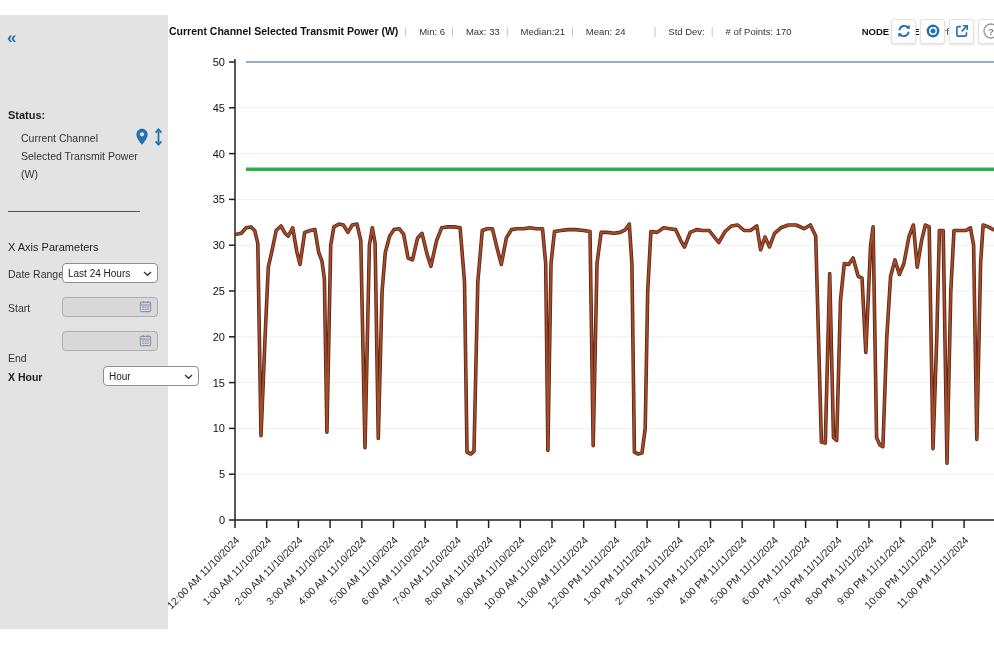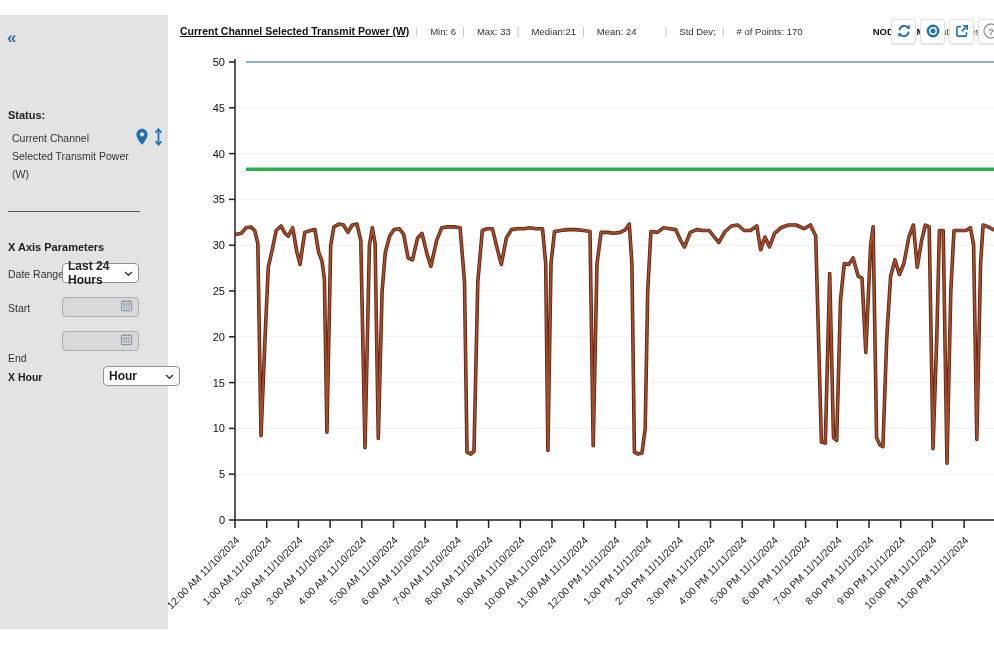--- a/index.html
+++ b/index.html
@@ -2,35 +2,35 @@
 <html><head>
 <meta charset="utf-8">
 <style>
   html,body{margin:0;padding:0;background:#fff;}
   #stage{position:relative;width:994px;height:650px;overflow:hidden;background:#fff;
          font-family:"Liberation Sans",sans-serif;color:#222;}
   
   #sidebar{position:absolute;left:0;top:15px;width:168px;height:614px;background:#e3e3e3;}
   .collapse{position:absolute;left:7px;top:14px;font-size:17px;font-weight:bold;color:#2a6fa8;cursor:pointer;line-height:1;}
   .status-label{position:absolute;left:8px;top:94px;font-size:11px;font-weight:bold;color:#1d1d1d;text-align:center;}
-  .status-value{position:absolute;left:12px;top:114px;width:122px;font-size:10.5px;color:#333;line-height:18px;}
+  .status-value{position:absolute;left:21px;top:114px;width:122px;font-size:10.5px;color:#333;line-height:18px;}
   .pin-wrap{position:absolute;left:135px;top:113px;}
   .updown-wrap{position:absolute;left:153px;top:113px;}
   .divider{position:absolute;left:8px;top:196px;width:132px;border-top:1px solid #555;}
-  .xparams-head{position:absolute;left:8px;top:226px;font-size:11px;font-weight:bold;color:#1d1d1d;}
+  .xparams-head{position:absolute;left:8px;top:226px;font-size:11px;font-weight:normal;color:#1d1d1d;}
   .p-label{position:absolute;left:8px;font-size:10.5px;color:#333;}
   .p-label.bold{font-weight:bold;color:#1d1d1d;}
-  .ctrl{position:absolute;left:62px;width:77px;height:20px;box-sizing:border-box;border:1px solid #8f8f8f;
-        border-radius:4px;background:#fff;font-size:12px;color:#222;display:flex;align-items:center;
-        padding:0 5px;justify-content:space-between;cursor:pointer;font-weight:bold;}
+  .ctrl{position:absolute;left:62px;width:96px;height:20px;box-sizing:border-box;border:1px solid #8f8f8f;
+        border-radius:4px;background:#fff;font-size:10px;color:#222;display:flex;align-items:center;
+        padding:0 5px;justify-content:space-between;cursor:pointer;}
   .ctrl.disabled{background:#d9d9d9;border-color:#adadad;justify-content:flex-end;}
   
   #chart-header{position:absolute;left:168px;top:15px;width:826px;height:32px;background:#fff;
                 display:flex;align-items:center;font-size:9.5px;}
-  .h-title{font-size:10.5px;font-weight:bold;color:#111;margin-left:12px;white-space:nowrap;text-decoration:underline;}
+  .h-title{font-size:10.5px;font-weight:bold;color:#111;margin-left:1px;white-space:nowrap;}
   .sep{color:#c4c4c4;margin:0 6px;font-size:11px;}
   .stat{white-space:nowrap;color:#333;margin-left:6px;}
   .stat b{font-weight:normal;color:#333;}
   .gap{margin-left:28px;}
   .node-block{margin-left:42px;white-space:nowrap;}
   .node-name{font-weight:bold;color:#111;padding-left:28px;}
   .node-val{color:#444;margin-left:5px;}
   .icon-btns{position:absolute;right:-9px;top:4px;display:flex;gap:4px;}
   .icon-btn{width:23px;height:23px;background:#fff;border:1px solid #e2e2e2;border-radius:3px;
             box-shadow:0 1px 2px rgba(0,0,0,.12);display:flex;align-items:center;justify-content:center;cursor:pointer;}

